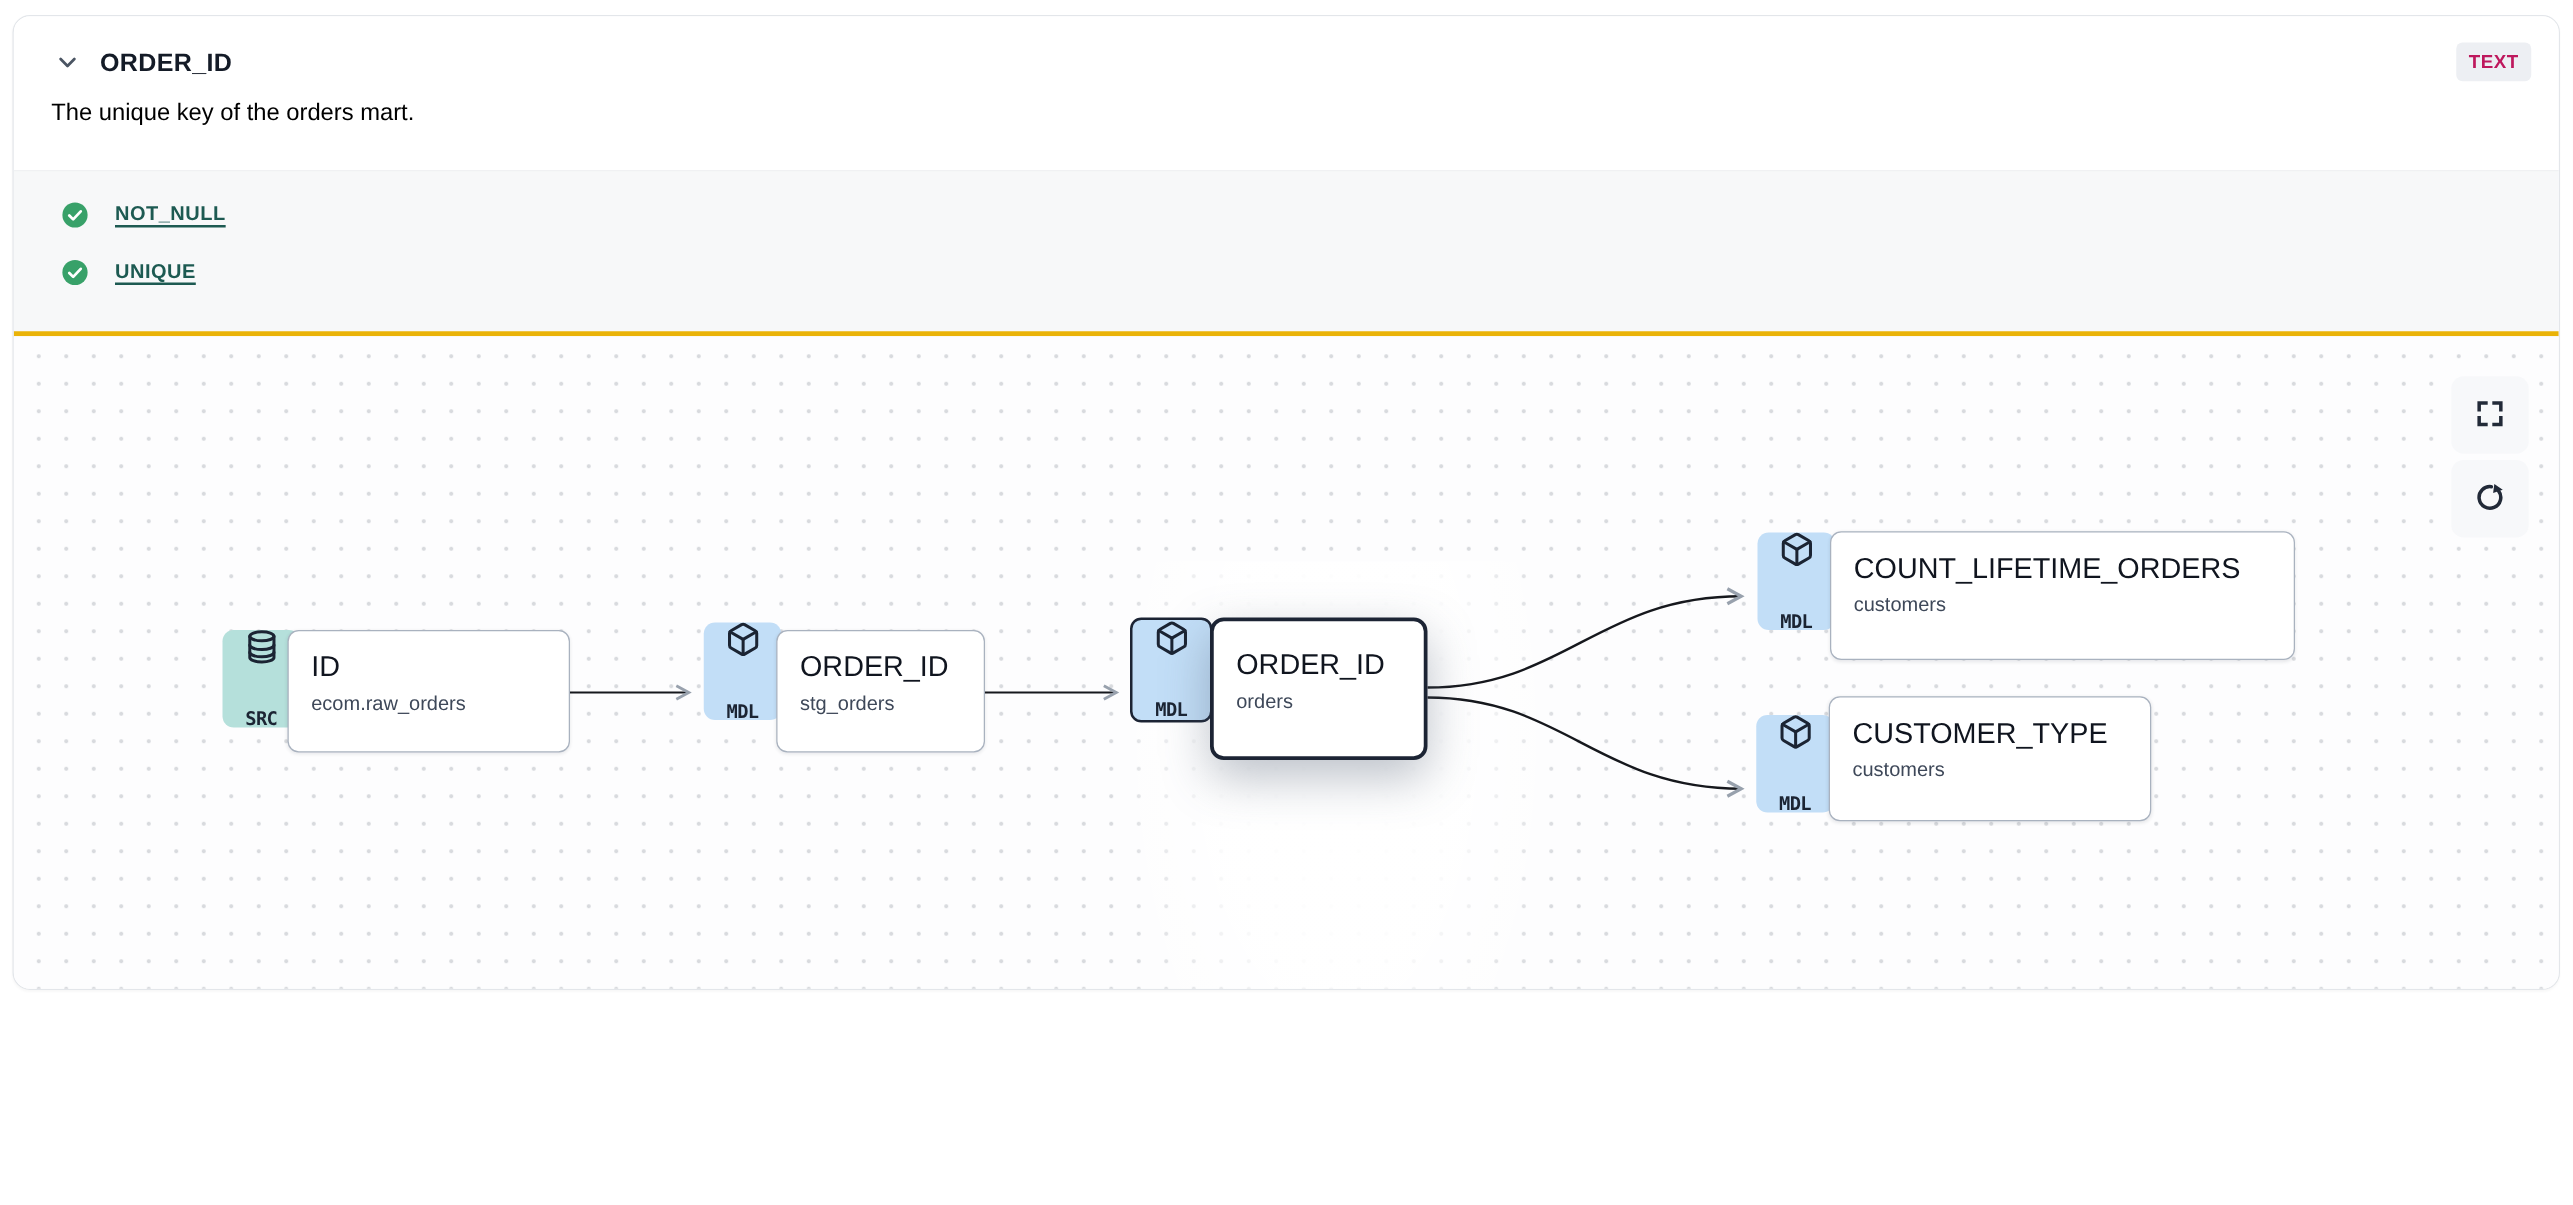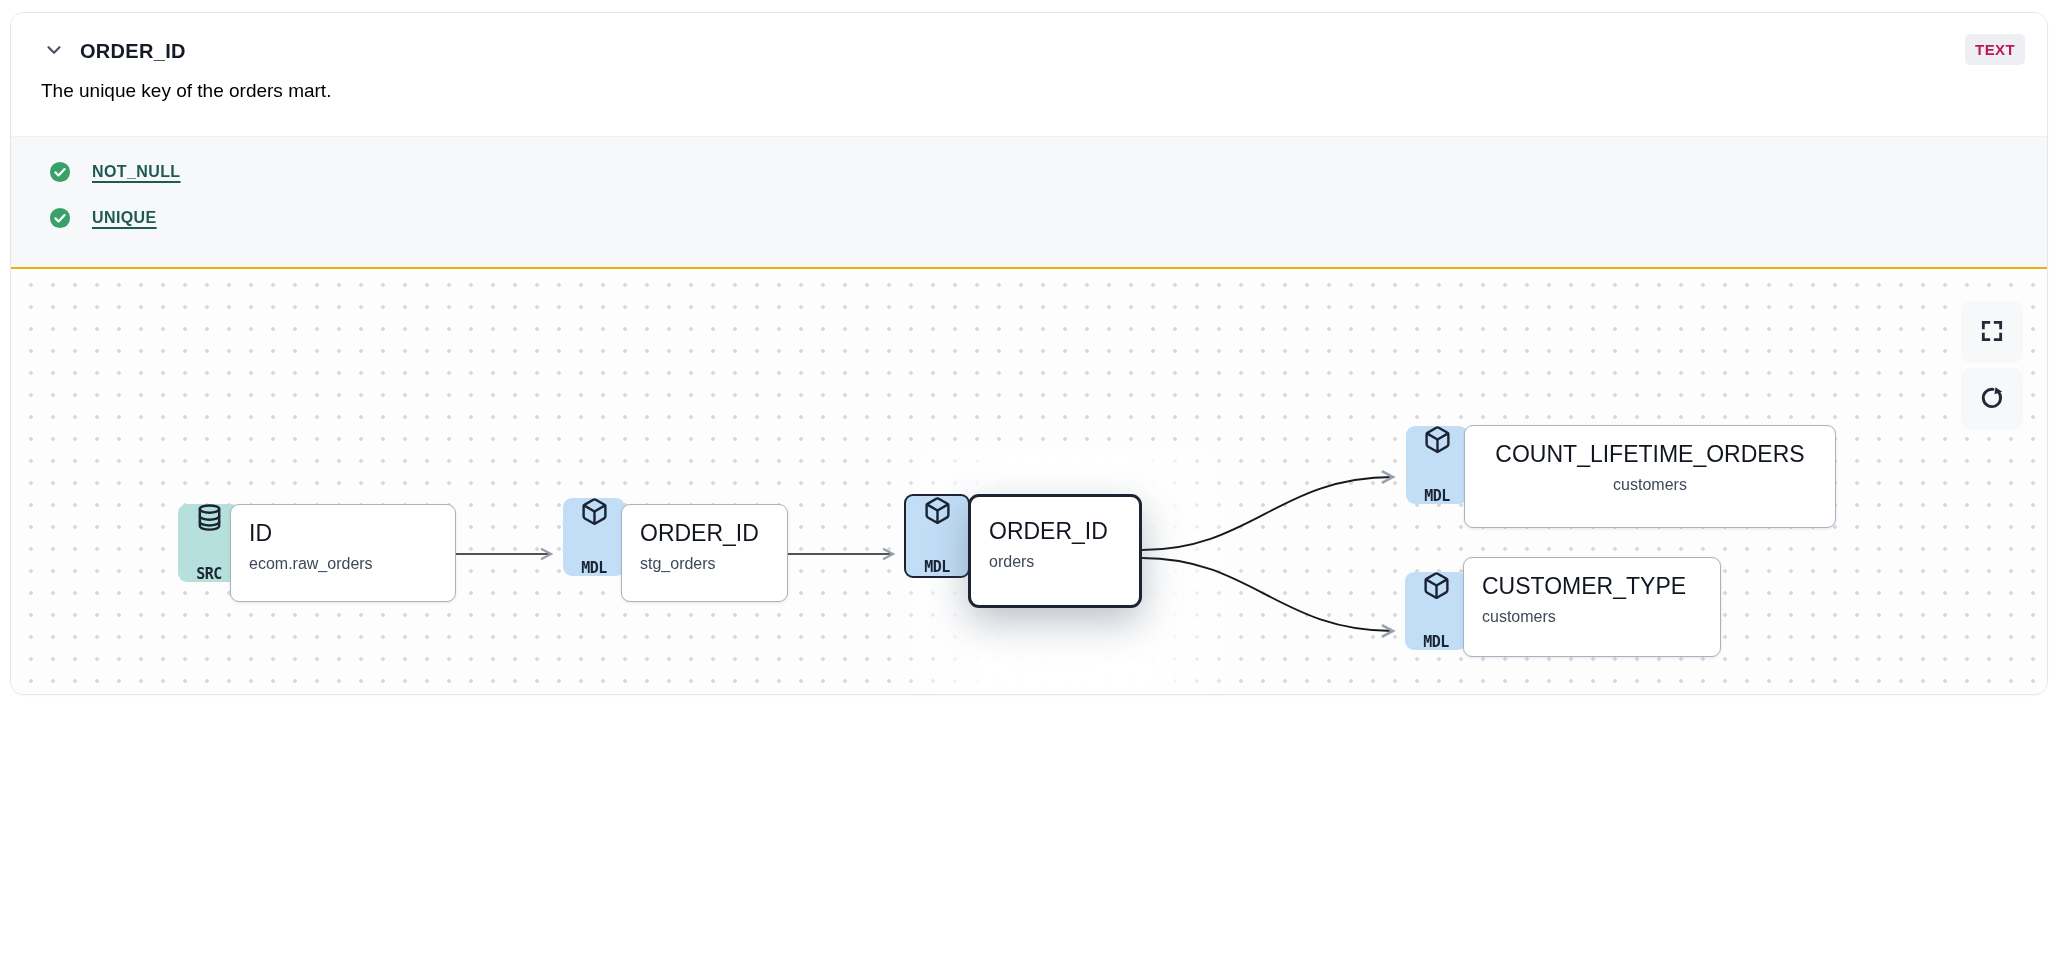--- a/index.html
+++ b/index.html
@@ -4,35 +4,35 @@
 <style>
   * { box-sizing: border-box; }
   html,body { margin:0; padding:0; }
   body {
     width:2058px; height:964px; position:relative;
     background:#ffffff;
     font-family:"Liberation Sans", sans-serif;
     color:#161d29;
   }
   .panel {
-    position:absolute; left:10px; top:12px; width:2038px; height:683px;
+    position:absolute; left:10px; top:12px; width:2038px; height:780px;
     background:#ffffff; border:1px solid #e3e6ea; border-radius:14px;
     overflow:hidden; box-shadow:0 1px 2px rgba(0,0,0,0.03);
   }
   
   .header { position:relative; height:123px; background:#fff; }
   .header-row { display:flex; align-items:center; gap:13px; padding:25px 0 0 30px; }
   .chevron-btn { width:26px; height:26px; display:flex; align-items:center; justify-content:center;
     background:none; border:none; padding:0; cursor:pointer; }
   .page-title { font-size:20px; font-weight:700; letter-spacing:0.3px; color:#141b27; }
   .type-badge { position:absolute; right:22px; top:21px; background:#edeff3; color:#be185d;
     font-size:15px; font-weight:600; letter-spacing:0.4px; padding:7px 10px; border-radius:5px; }
   .description { padding:16px 0 0 30px; font-size:19px; color:#000000; }
   
-  .tests { background:#f7f8f9; border-top:1px solid #f0f1f3; border-bottom:2px solid #eab308;
+  .tests { background:#f7f8f9; border-top:1px solid #f0f1f3; border-bottom:4px solid #eab308;
     height:133px; padding:24px 30px 0 38px; }
   .test-row { display:flex; align-items:center; gap:21px; margin-bottom:24px; }
   .check-icon { width:22px; height:22px; flex:0 0 22px; }
   .test-link { font-size:16px; font-weight:700; letter-spacing:0.4px; color:#1d5a52;
     text-decoration:underline; text-underline-offset:4px; text-decoration-thickness:1.5px; }
   
   .canvas {
     position:relative; height:686px;
     background-color:#fdfdfe;
     background-image:radial-gradient(#d8dade 1.6px, transparent 1.7px);
@@ -176,21 +176,21 @@
       <div class="badge blue" style="left:1395px; top:157px;">
         <span>
           <svg viewBox="0 0 24 24" fill="none" stroke="#1b2433" stroke-width="2" stroke-linecap="round" stroke-linejoin="round" width="29" height="29">
             <path d="M21 16V8a2 2 0 0 0-1-1.73l-7-4a2 2 0 0 0-2 0l-7 4A2 2 0 0 0 3 8v8a2 2 0 0 0 1 1.73l7 4a2 2 0 0 0 2 0l7-4A2 2 0 0 0 21 16z"></path>
             <polyline points="3.27 6.96 12 12.01 20.73 6.96"></polyline>
             <line x1="12" y1="22.08" x2="12" y2="12"></line>
           </svg>
         </span>
         <span class="badge-label">MDL</span>
       </div>
-      <div class="ncard" style="left:1453px; top:156px; width:372px; height:103px;text-align:center;">
+      <div class="ncard" style="left:1453px; top:156px; width:372px; height:103px;">
         <div class="node-title">COUNT_LIFETIME_ORDERS</div>
         <div class="node-sub">customers</div>
       </div>
     </div>
 
     <div>
       <div class="badge blue" style="left:1394px; top:303px;">
         <span>
           <svg viewBox="0 0 24 24" fill="none" stroke="#1b2433" stroke-width="2" stroke-linecap="round" stroke-linejoin="round" width="29" height="29">
             <path d="M21 16V8a2 2 0 0 0-1-1.73l-7-4a2 2 0 0 0-2 0l-7 4A2 2 0 0 0 3 8v8a2 2 0 0 0 1 1.73l7 4a2 2 0 0 0 2 0l7-4A2 2 0 0 0 21 16z"></path>

